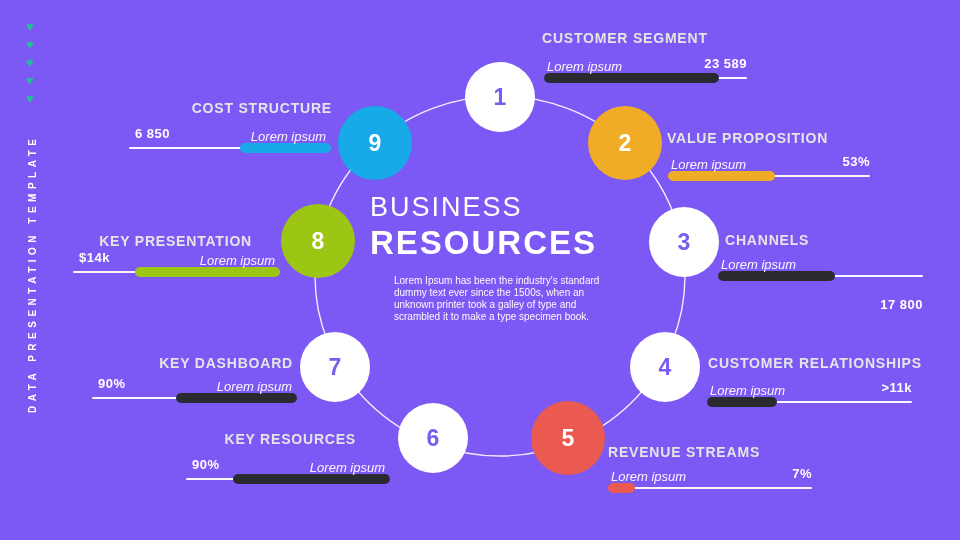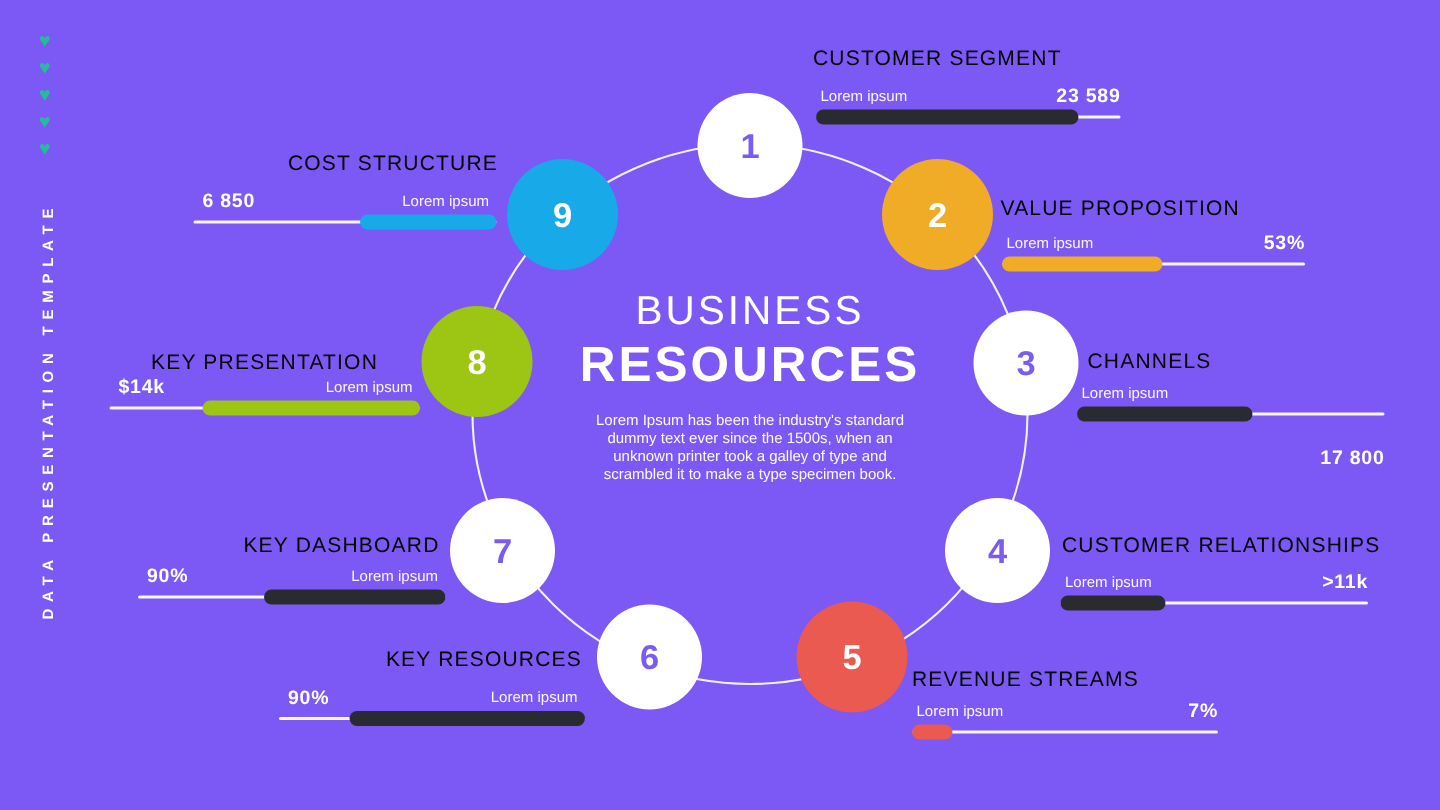--- a/index.html
+++ b/index.html
@@ -18,28 +18,28 @@
   }
   
   .ring{position:absolute;left:0;top:0;}
   
   .node{
     position:absolute;border-radius:50%;
     display:flex;align-items:center;justify-content:center;
     font-weight:bold;font-size:23px;
   }
   
-  .item-title{position:absolute;color:#000000;font-weight:normal;font-size:14px;letter-spacing:.8px;white-space:nowrap;}
+  .item-title{position:absolute;color:#e5e5e5;font-weight:bold;font-size:14px;letter-spacing:.8px;white-space:nowrap;}
   .track{position:absolute;height:10px;}
   .track .line{position:absolute;left:0;right:0;top:4px;height:2px;background:rgba(255,255,255,.95);border-radius:1px;}
   .track .pill{position:absolute;top:0;height:10px;border-radius:6px;}
-  .meta-label{position:absolute;color:#ffffff;font-size:10px;white-space:nowrap;opacity:.95;}
+  .meta-label{position:absolute;color:#ffffff;font-style:italic;font-size:13px;white-space:nowrap;opacity:.95;}
   .meta-value{position:absolute;color:#ffffff;font-weight:bold;font-size:13px;letter-spacing:.5px;white-space:nowrap;}
   
-  .center-block{position:absolute;left:370px;top:192px;width:260px;text-align:center;color:#ffffff;}
+  .center-block{position:absolute;left:370px;top:192px;width:260px;color:#ffffff;}
   .center-title-light{font-size:27px;font-weight:normal;letter-spacing:2px;line-height:30px;}
   .center-title-bold{font-size:33px;font-weight:bold;letter-spacing:2px;line-height:36px;margin-top:3px;}
   .center-desc{margin:14px auto 0;width:212px;font-size:10px;line-height:12px;color:rgba(255,255,255,.97);}
 </style>
 </head>
 <body>
 
 <div id="slide" style="background: rgb(124, 88, 245);">
 
   <div class="hearts" id="hearts">
@@ -103,21 +103,21 @@
       <div class="item-title" style="left: 608px; top: 444px;">REVENUE STREAMS</div>
       <div class="track" style="left: 608px; top: 483px; width: 204px;">
         <div class="line"></div>
         <div class="pill" style="width: 13%; background: rgb(234, 90, 80); left: 0px;"></div>
       </div>
       <div class="meta-label" style="top: 469px; left: 611px;">Lorem ipsum</div>
       <div class="meta-value" style="top: 466px; right: 148px;">7%</div>
       <div class="node" style="left: 398px; top: 403px; height: 70px; width: 70px; background: rgb(255, 255, 255); color: rgb(123, 92, 240);">
         <div>6</div>
       </div>
-      <div class="item-title" style="right: 572px; top: 431px;">KEY RESOURCES</div>
+      <div class="item-title" style="right: 604px; top: 431px;">KEY RESOURCES</div>
       <div class="track" style="left: 186px; top: 474px; width: 204px;">
         <div class="line"></div>
         <div class="pill" style="width: 77%; background: rgb(42, 42, 49); right: 0px;"></div>
       </div>
       <div class="meta-label" style="top: 460px; right: 575px;">Lorem ipsum</div>
       <div class="meta-value" style="top: 457px; left: 192px;">90%</div>
       <div class="node" style="left: 300px; top: 332px; height: 70px; width: 70px; background: rgb(255, 255, 255); color: rgb(123, 92, 240);">
         <div>7</div>
       </div>
       <div class="item-title" style="right: 667px; top: 355px;">KEY DASHBOARD</div>

